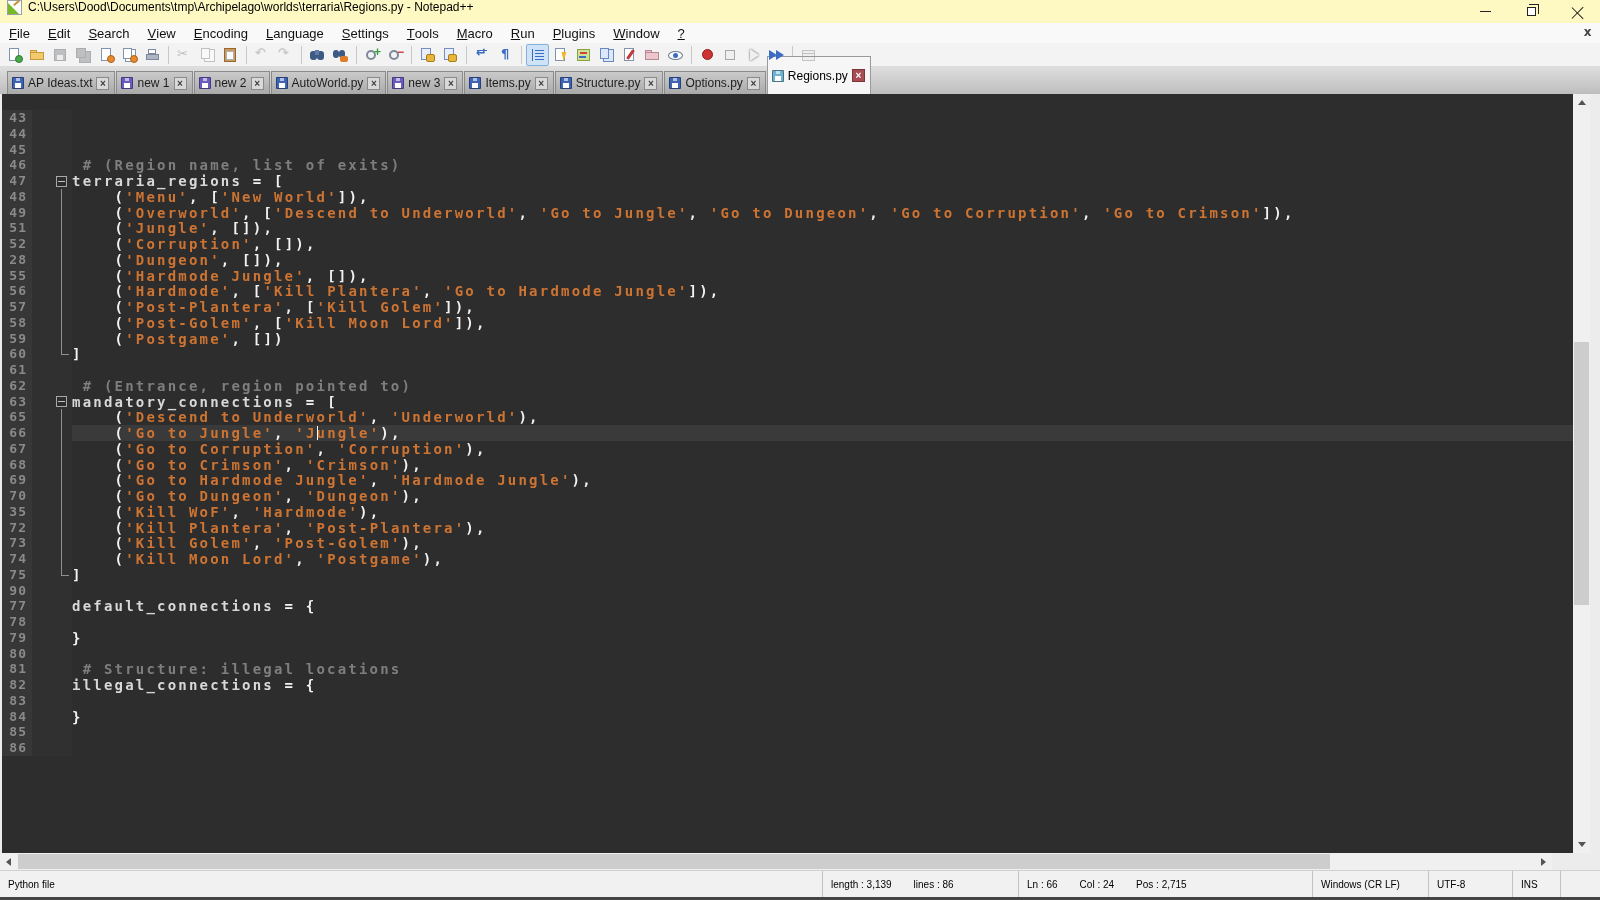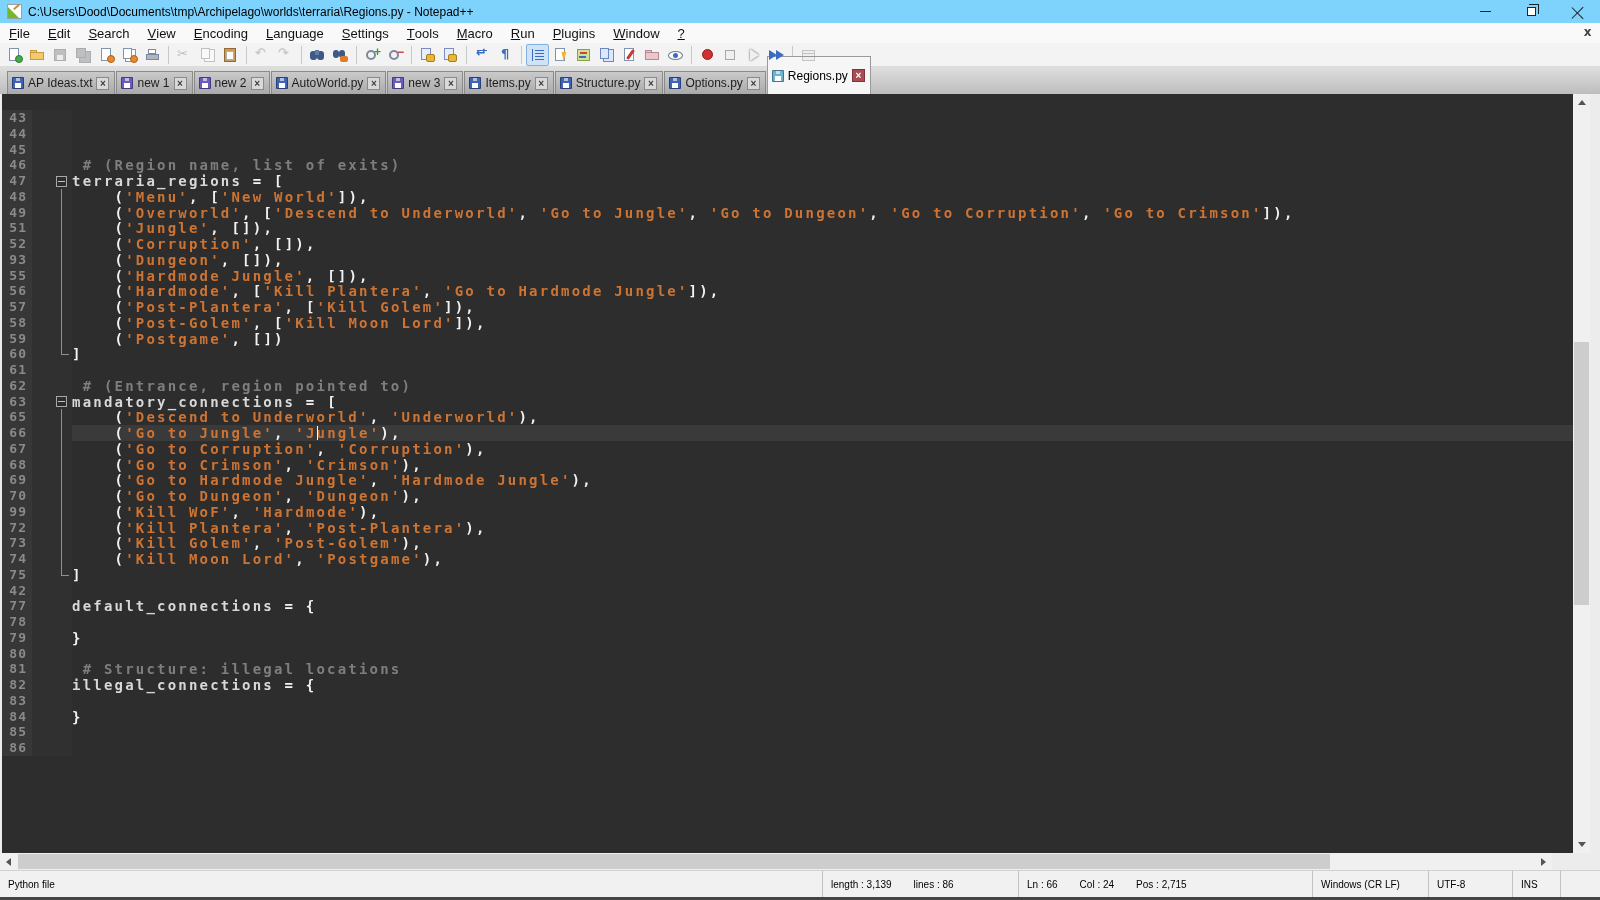--- a/index.html
+++ b/index.html
@@ -7,21 +7,21 @@
     --code-default:#d8d8d8; --code-string:#ce7433; --code-comment:#7e7e7e;
     --code-punct:#f2f2f2; --current-line-bg:#3a3a3a; --caret:#ffffff;
     --chw:10.633px;
   }
   *{margin:0;padding:0;box-sizing:border-box}
   html,body{width:1600px;height:900px;overflow:hidden;background:#ececec;
     font-family:"Liberation Sans",sans-serif;-webkit-font-smoothing:antialiased}
   .win{position:relative;width:1600px;height:900px;display:flex;flex-direction:column;background:#fff}
 
   
-  .titlebar{height:23px;background:#7dd3fc;display:flex;align-items:center;flex:0 0 auto}
+  .titlebar{height:23px;background:#fef9c3;display:flex;flex:0 0 auto}
   .appicon{width:15px;height:15px;margin:0 6px 0 7px;background:#fdfdfd;border:1px solid #9aa0a8;position:relative;flex:0 0 auto}
   .appicon::after{content:"";position:absolute;left:0;bottom:0;width:0;height:0;border-left:11px solid #76b82a;border-top:11px solid transparent}
   .appicon::before{content:"";position:absolute;right:1px;top:1px;width:7px;height:2px;background:#c79033;transform:rotate(-40deg);z-index:2}
   .title{font-size:12px;color:#000;white-space:nowrap}
   .wbtns{margin-left:auto;display:flex;height:100%}
   .wbtn{width:46px;height:100%;display:flex;align-items:center;justify-content:center}
   .g-min{width:11px;height:1px;background:#222}
   .g-restore{width:9px;height:9px;border:1px solid #222;position:relative;background:#fff}
   .g-restore::before{content:"";position:absolute;left:1px;top:-4px;width:9px;height:9px;border:1px solid #222;border-bottom:none;border-left:none}
   .g-close{position:relative;width:13px;height:13px}
@@ -354,42 +354,42 @@
     <div class="codewrap" id="codewrap">
         <div class="row"><div class="ln">43</div><div class="fold"></div><div class="code"></div></div>
         <div class="row"><div class="ln">44</div><div class="fold"></div><div class="code"></div></div>
         <div class="row"><div class="ln">45</div><div class="fold"></div><div class="code"></div></div>
         <div class="row"><div class="ln">46</div><div class="fold"></div><div class="code"><span class="tok-c"> # (Region name, list of exits)</span></div></div>
         <div class="row"><div class="ln">47</div><div class="fold"><span class="fbox"></span></div><div class="code">terraria_regions <span class="tok-p">=</span> <span class="tok-p">[</span></div></div>
         <div class="row"><div class="ln">48</div><div class="fold mid"></div><div class="code">    <span class="tok-p">(</span><span class="tok-s">'Menu'</span><span class="tok-p">,</span> <span class="tok-p">[</span><span class="tok-s">'New World'</span><span class="tok-p">]</span><span class="tok-p">)</span><span class="tok-p">,</span></div></div>
         <div class="row"><div class="ln">49</div><div class="fold mid"></div><div class="code">    <span class="tok-p">(</span><span class="tok-s">'Overworld'</span><span class="tok-p">,</span> <span class="tok-p">[</span><span class="tok-s">'Descend to Underworld'</span><span class="tok-p">,</span> <span class="tok-s">'Go to Jungle'</span><span class="tok-p">,</span> <span class="tok-s">'Go to Dungeon'</span><span class="tok-p">,</span> <span class="tok-s">'Go to Corruption'</span><span class="tok-p">,</span> <span class="tok-s">'Go to Crimson'</span><span class="tok-p">]</span><span class="tok-p">)</span><span class="tok-p">,</span></div></div>
         <div class="row"><div class="ln">51</div><div class="fold mid"></div><div class="code">    <span class="tok-p">(</span><span class="tok-s">'Jungle'</span><span class="tok-p">,</span> <span class="tok-p">[</span><span class="tok-p">]</span><span class="tok-p">)</span><span class="tok-p">,</span></div></div>
         <div class="row"><div class="ln">52</div><div class="fold mid"></div><div class="code">    <span class="tok-p">(</span><span class="tok-s">'Corruption'</span><span class="tok-p">,</span> <span class="tok-p">[</span><span class="tok-p">]</span><span class="tok-p">)</span><span class="tok-p">,</span></div></div>
-        <div class="row"><div class="ln">93</div><div class="fold mid"></div><div class="code">    <span class="tok-p">(</span><span class="tok-s">'Dungeon'</span><span class="tok-p">,</span> <span class="tok-p">[</span><span class="tok-p">]</span><span class="tok-p">)</span><span class="tok-p">,</span></div></div>
+        <div class="row"><div class="ln">28</div><div class="fold mid"></div><div class="code">    <span class="tok-p">(</span><span class="tok-s">'Dungeon'</span><span class="tok-p">,</span> <span class="tok-p">[</span><span class="tok-p">]</span><span class="tok-p">)</span><span class="tok-p">,</span></div></div>
         <div class="row"><div class="ln">55</div><div class="fold mid"></div><div class="code">    <span class="tok-p">(</span><span class="tok-s">'Hardmode Jungle'</span><span class="tok-p">,</span> <span class="tok-p">[</span><span class="tok-p">]</span><span class="tok-p">)</span><span class="tok-p">,</span></div></div>
         <div class="row"><div class="ln">56</div><div class="fold mid"></div><div class="code">    <span class="tok-p">(</span><span class="tok-s">'Hardmode'</span><span class="tok-p">,</span> <span class="tok-p">[</span><span class="tok-s">'Kill Plantera'</span><span class="tok-p">,</span> <span class="tok-s">'Go to Hardmode Jungle'</span><span class="tok-p">]</span><span class="tok-p">)</span><span class="tok-p">,</span></div></div>
         <div class="row"><div class="ln">57</div><div class="fold mid"></div><div class="code">    <span class="tok-p">(</span><span class="tok-s">'Post-Plantera'</span><span class="tok-p">,</span> <span class="tok-p">[</span><span class="tok-s">'Kill Golem'</span><span class="tok-p">]</span><span class="tok-p">)</span><span class="tok-p">,</span></div></div>
         <div class="row"><div class="ln">58</div><div class="fold mid"></div><div class="code">    <span class="tok-p">(</span><span class="tok-s">'Post-Golem'</span><span class="tok-p">,</span> <span class="tok-p">[</span><span class="tok-s">'Kill Moon Lord'</span><span class="tok-p">]</span><span class="tok-p">)</span><span class="tok-p">,</span></div></div>
         <div class="row"><div class="ln">59</div><div class="fold mid"></div><div class="code">    <span class="tok-p">(</span><span class="tok-s">'Postgame'</span><span class="tok-p">,</span> <span class="tok-p">[</span><span class="tok-p">]</span><span class="tok-p">)</span></div></div>
         <div class="row"><div class="ln">60</div><div class="fold end"></div><div class="code"><span class="tok-p">]</span></div></div>
         <div class="row"><div class="ln">61</div><div class="fold"></div><div class="code"></div></div>
         <div class="row"><div class="ln">62</div><div class="fold"></div><div class="code"><span class="tok-c"> # (Entrance, region pointed to)</span></div></div>
         <div class="row"><div class="ln">63</div><div class="fold"><span class="fbox"></span></div><div class="code">mandatory_connections <span class="tok-p">=</span> <span class="tok-p">[</span></div></div>
         <div class="row"><div class="ln">65</div><div class="fold mid"></div><div class="code">    <span class="tok-p">(</span><span class="tok-s">'Descend to Underworld'</span><span class="tok-p">,</span> <span class="tok-s">'Underworld'</span><span class="tok-p">)</span><span class="tok-p">,</span></div></div>
         <div class="row"><div class="ln">66</div><div class="fold mid"></div><div class="code cur">    <span class="tok-p">(</span><span class="tok-s">'Go to Jungle'</span><span class="tok-p">,</span> <span class="tok-s">'Jungle'</span><span class="tok-p">)</span><span class="tok-p">,</span><span class="caret" style="left: 244.559px;"></span></div></div>
         <div class="row"><div class="ln">67</div><div class="fold mid"></div><div class="code">    <span class="tok-p">(</span><span class="tok-s">'Go to Corruption'</span><span class="tok-p">,</span> <span class="tok-s">'Corruption'</span><span class="tok-p">)</span><span class="tok-p">,</span></div></div>
         <div class="row"><div class="ln">68</div><div class="fold mid"></div><div class="code">    <span class="tok-p">(</span><span class="tok-s">'Go to Crimson'</span><span class="tok-p">,</span> <span class="tok-s">'Crimson'</span><span class="tok-p">)</span><span class="tok-p">,</span></div></div>
         <div class="row"><div class="ln">69</div><div class="fold mid"></div><div class="code">    <span class="tok-p">(</span><span class="tok-s">'Go to Hardmode Jungle'</span><span class="tok-p">,</span> <span class="tok-s">'Hardmode Jungle'</span><span class="tok-p">)</span><span class="tok-p">,</span></div></div>
         <div class="row"><div class="ln">70</div><div class="fold mid"></div><div class="code">    <span class="tok-p">(</span><span class="tok-s">'Go to Dungeon'</span><span class="tok-p">,</span> <span class="tok-s">'Dungeon'</span><span class="tok-p">)</span><span class="tok-p">,</span></div></div>
-        <div class="row"><div class="ln">99</div><div class="fold mid"></div><div class="code">    <span class="tok-p">(</span><span class="tok-s">'Kill WoF'</span><span class="tok-p">,</span> <span class="tok-s">'Hardmode'</span><span class="tok-p">)</span><span class="tok-p">,</span></div></div>
+        <div class="row"><div class="ln">35</div><div class="fold mid"></div><div class="code">    <span class="tok-p">(</span><span class="tok-s">'Kill WoF'</span><span class="tok-p">,</span> <span class="tok-s">'Hardmode'</span><span class="tok-p">)</span><span class="tok-p">,</span></div></div>
         <div class="row"><div class="ln">72</div><div class="fold mid"></div><div class="code">    <span class="tok-p">(</span><span class="tok-s">'Kill Plantera'</span><span class="tok-p">,</span> <span class="tok-s">'Post-Plantera'</span><span class="tok-p">)</span><span class="tok-p">,</span></div></div>
         <div class="row"><div class="ln">73</div><div class="fold mid"></div><div class="code">    <span class="tok-p">(</span><span class="tok-s">'Kill Golem'</span><span class="tok-p">,</span> <span class="tok-s">'Post-Golem'</span><span class="tok-p">)</span><span class="tok-p">,</span></div></div>
         <div class="row"><div class="ln">74</div><div class="fold mid"></div><div class="code">    <span class="tok-p">(</span><span class="tok-s">'Kill Moon Lord'</span><span class="tok-p">,</span> <span class="tok-s">'Postgame'</span><span class="tok-p">)</span><span class="tok-p">,</span></div></div>
         <div class="row"><div class="ln">75</div><div class="fold end"></div><div class="code"><span class="tok-p">]</span></div></div>
-        <div class="row"><div class="ln">42</div><div class="fold"></div><div class="code"></div></div>
+        <div class="row"><div class="ln">90</div><div class="fold"></div><div class="code"></div></div>
         <div class="row"><div class="ln">77</div><div class="fold"></div><div class="code">default_connections <span class="tok-p">=</span> <span class="tok-p">{</span></div></div>
         <div class="row"><div class="ln">78</div><div class="fold"></div><div class="code"></div></div>
         <div class="row"><div class="ln">79</div><div class="fold"></div><div class="code"><span class="tok-p">}</span></div></div>
         <div class="row"><div class="ln">80</div><div class="fold"></div><div class="code"></div></div>
         <div class="row"><div class="ln">81</div><div class="fold"></div><div class="code"><span class="tok-c"> # Structure: illegal locations</span></div></div>
         <div class="row"><div class="ln">82</div><div class="fold"></div><div class="code">illegal_connections <span class="tok-p">=</span> <span class="tok-p">{</span></div></div>
         <div class="row"><div class="ln">83</div><div class="fold"></div><div class="code"></div></div>
         <div class="row"><div class="ln">84</div><div class="fold"></div><div class="code"><span class="tok-p">}</span></div></div>
         <div class="row"><div class="ln">85</div><div class="fold"></div><div class="code"></div></div>
         <div class="row"><div class="ln">86</div><div class="fold"></div><div class="code"></div></div>

